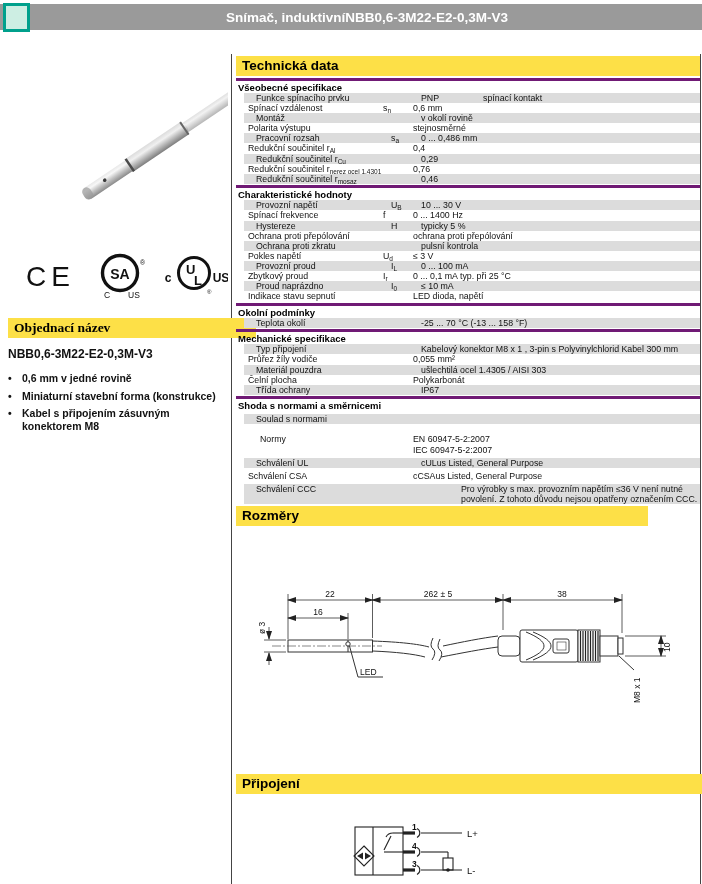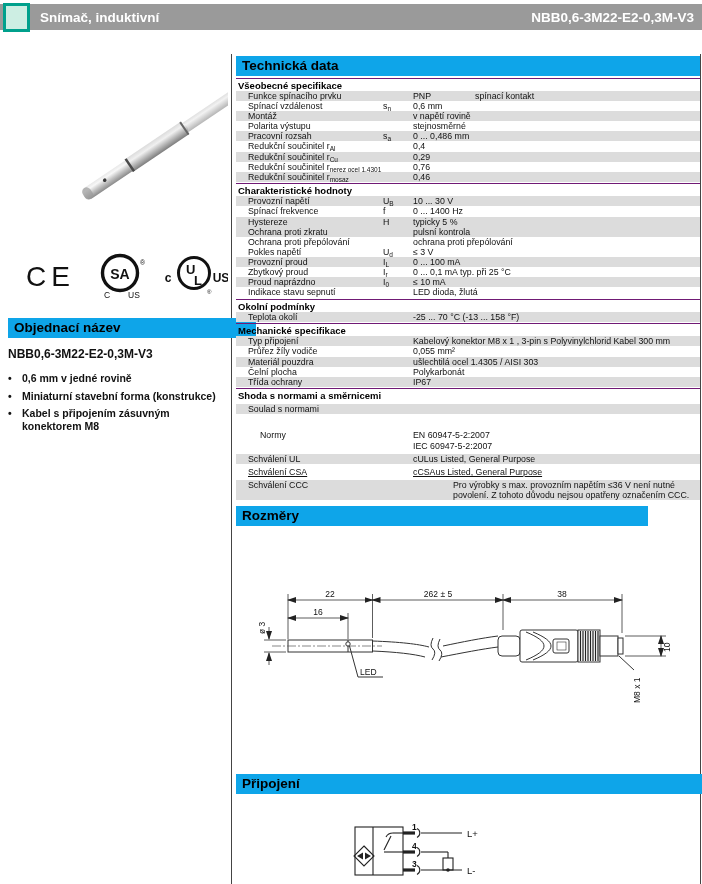--- a/index.html
+++ b/index.html
@@ -1,43 +1,43 @@
 <!DOCTYPE html>
 <html><head>
 <meta charset="utf-8">
 <style>
   html,body{margin:0;padding:0;}
   body{width:702px;height:884px;position:relative;background:#fff;
        font-family:"Liberation Sans",sans-serif;overflow:hidden;color:#111;}
   
   #header-bar{position:absolute;left:0;top:4px;width:702px;height:26px;background:#9a9a9a;
-    display:flex;align-items:center;justify-content:space-between;box-sizing:border-box;
+    display:flex;align-items:center;justify-content:center;box-sizing:border-box;
     padding:0 8px 0 40px;color:#fff;font-weight:bold;font-size:13.5px;}
   #header-icon{position:absolute;left:3px;top:3px;width:27px;height:29px;background:#cdeee3;
     border:3px solid #00a08c;box-sizing:border-box;z-index:2;}
   
-  .sec-bar{background:#0ea5e9;font-weight:bold;font-size:13.5px;height:20px;line-height:20px;
+  .sec-bar{background:#fde047;font-weight:bold;font-size:13.5px;height:20px;line-height:20px;
     padding-left:6px;color:#000;box-sizing:border-box;}
   
   #photo{position:absolute;left:8px;top:54px;}
   #marks{position:absolute;left:8px;top:248px;}
-  #order-bar{position:absolute;left:8px;top:318px;width:248px;}
+  #order-bar{position:absolute;left:8px;top:318px;width:248px;font-family:Liberation Serif, serif;}
   #order-name{position:absolute;left:8px;top:347px;width:220px;font-weight:bold;font-size:12px;}
   #features{position:absolute;left:8px;top:372px;width:212px;}
   .feat{display:flex;font-weight:bold;font-size:10.5px;line-height:12.5px;margin-bottom:5px;}
   .feat .dot{width:14px;flex:0 0 14px;}
   
   .vrule{position:absolute;top:54px;width:1px;height:830px;background:#444;}
   
   #right-col{position:absolute;left:236px;top:56px;width:464px;}
   #tech-table{margin-top:2px;}
-  .t-sec{border-top:1px solid #701a75;font-weight:bold;font-size:9.5px;line-height:11px;
+  .t-sec{border-top:3px solid #701a75;font-weight:bold;font-size:9.5px;line-height:11px;
     padding:1px 0 0 2px;margin-top:1.5px;color:#000;}
   .t-row{display:flex;padding-left:12px;font-size:8.8px;line-height:10.1px;color:#111;}
-  .t-row.shaded{background:#dcdcdc;}
+  .t-row.shaded{background:#dcdcdc;margin-left:8px;}
   .t-row .lbl{flex:0 0 135px;white-space:nowrap;}
   .t-row.ind2{padding-left:24px;}
   .t-row.ind2 .lbl{flex-basis:123px;}
   .t-row .sym{flex:0 0 30px;}
   .t-row .val{flex:1;}
   .v1{display:inline-block;min-width:62px;}
   sub{font-size:6.5px;line-height:0;vertical-align:-2px;}
   #dim-bar{position:absolute;left:236px;top:506px;width:412px;}
   #dim-svg{position:absolute;left:236px;top:530px;}
   #conn-bar{position:absolute;left:236px;top:774px;width:558px;}
@@ -134,21 +134,21 @@
         <span class="val"><span class="v1">PNP</span><span>spínací kontakt</span></span>
       </div>
       <div class="t-row">
         <span class="lbl"><span>Spínací vzdálenost</span></span>
         <span class="sym"><span>s</span><sub>n</sub></span>
         <span class="val"><span>0,6 mm</span></span>
       </div>
       <div class="t-row shaded">
         <span class="lbl"><span>Montáž</span></span>
         <span class="sym"></span>
-        <span class="val"><span>v napětí rovině</span></span>
+        <span class="val"><span>v okolí rovině</span></span>
       </div>
       <div class="t-row">
         <span class="lbl"><span>Polarita výstupu</span></span>
         <span class="sym"></span>
         <span class="val"><span>stejnosměrné</span></span>
       </div>
       <div class="t-row shaded">
         <span class="lbl"><span>Pracovní rozsah</span></span>
         <span class="sym"><span>s</span><sub>a</sub></span>
         <span class="val"><span>0 ... 0,486 mm</span></span>
@@ -182,29 +182,29 @@
       <div class="t-row">
         <span class="lbl"><span>Spínací frekvence</span></span>
         <span class="sym"><span>f</span></span>
         <span class="val"><span>0 ... 1400 Hz</span></span>
       </div>
       <div class="t-row shaded">
         <span class="lbl"><span>Hystereze</span></span>
         <span class="sym"><span>H</span></span>
         <span class="val"><span>typicky 5  %</span></span>
       </div>
+      <div class="t-row">
+        <span class="lbl"><span>Ochrana proti přepólování</span></span>
+        <span class="sym"></span>
+        <span class="val"><span>ochrana proti přepólování</span></span>
+      </div>
       <div class="t-row shaded">
         <span class="lbl"><span>Ochrana proti zkratu</span></span>
         <span class="sym"></span>
         <span class="val"><span>pulsní kontrola</span></span>
-      </div>
-      <div class="t-row">
-        <span class="lbl"><span>Ochrana proti přepólování</span></span>
-        <span class="sym"></span>
-        <span class="val"><span>ochrana proti přepólování</span></span>
       </div>
       <div class="t-row">
         <span class="lbl"><span>Pokles napětí</span></span>
         <span class="sym"><span>U</span><sub>d</sub></span>
         <span class="val"><span>≤ 3 V</span></span>
       </div>
       <div class="t-row shaded">
         <span class="lbl"><span>Provozní proud</span></span>
         <span class="sym"><span>I</span><sub>L</sub></span>
         <span class="val"><span>0 ... 100 mA</span></span>
@@ -215,21 +215,21 @@
         <span class="val"><span>0 ... 0,1 mA typ. při 25 °C</span></span>
       </div>
       <div class="t-row shaded">
         <span class="lbl"><span>Proud naprázdno</span></span>
         <span class="sym"><span>I</span><sub>0</sub></span>
         <span class="val"><span>≤ 10 mA</span></span>
       </div>
       <div class="t-row">
         <span class="lbl"><span>Indikace stavu sepnutí</span></span>
         <span class="sym"></span>
-        <span class="val"><span>LED dioda, žlutá</span></span>
+        <span class="val"><span>LED dioda, napětí</span></span>
       </div>
       <div class="t-sec">Okolní podmínky</div>
       <div class="t-row shaded">
         <span class="lbl"><span>Teplota okolí</span></span>
         <span class="sym"></span>
         <span class="val"><span>-25 ... 70 °C (-13 ... 158 °F)</span></span>
       </div>
       <div class="t-sec">Mechanické specifikace</div>
       <div class="t-row shaded">
         <span class="lbl"><span>Typ připojení</span></span>
@@ -255,34 +255,34 @@
         <span class="lbl"><span>Třída ochrany</span></span>
         <span class="sym"></span>
         <span class="val"><span>IP67</span></span>
       </div>
       <div class="t-sec">Shoda s normami a směrnicemi</div>
       <div class="t-row shaded" style="margin-top: 3px;">
         <span class="lbl"><span>Soulad s normami</span></span>
         <span class="sym"></span>
         <span class="val"></span>
       </div>
-      <div class="t-row ind2" style="margin-top: 16px; justify-content: space-between;">
+      <div class="t-row ind2" style="margin-top: 10px; justify-content: space-between;">
         <span class="lbl"><span>Normy</span></span>
         <span class="sym"></span>
         <span class="val">
           <div>EN 60947-5-2:2007</div>
           <div>IEC 60947-5-2:2007</div>
         </span>
       </div>
       <div class="t-row shaded" style="margin-top: 3px;">
         <span class="lbl"><span>Schválení UL</span></span>
         <span class="sym"></span>
         <span class="val"><span>cULus Listed, General Purpose</span></span>
       </div>
-      <div class="t-row" style="margin-top: 3px; text-decoration: underline;">
+      <div class="t-row" style="margin-top: 3px;">
         <span class="lbl"><span>Schválení CSA</span></span>
         <span class="sym"></span>
         <span class="val"><span>cCSAus Listed, General Purpose</span></span>
       </div>
       <div class="t-row shaded" style="margin-top: 3px; gap: 20px;">
         <span class="lbl"><span>Schválení CCC</span></span>
         <span class="sym"></span>
         <span class="val"><span>Pro výrobky s max. provozním napětím ≤36 V není nutné povolení. Z tohoto důvodu nejsou opatřeny označením CCC.</span></span>
       </div>
     </div>

